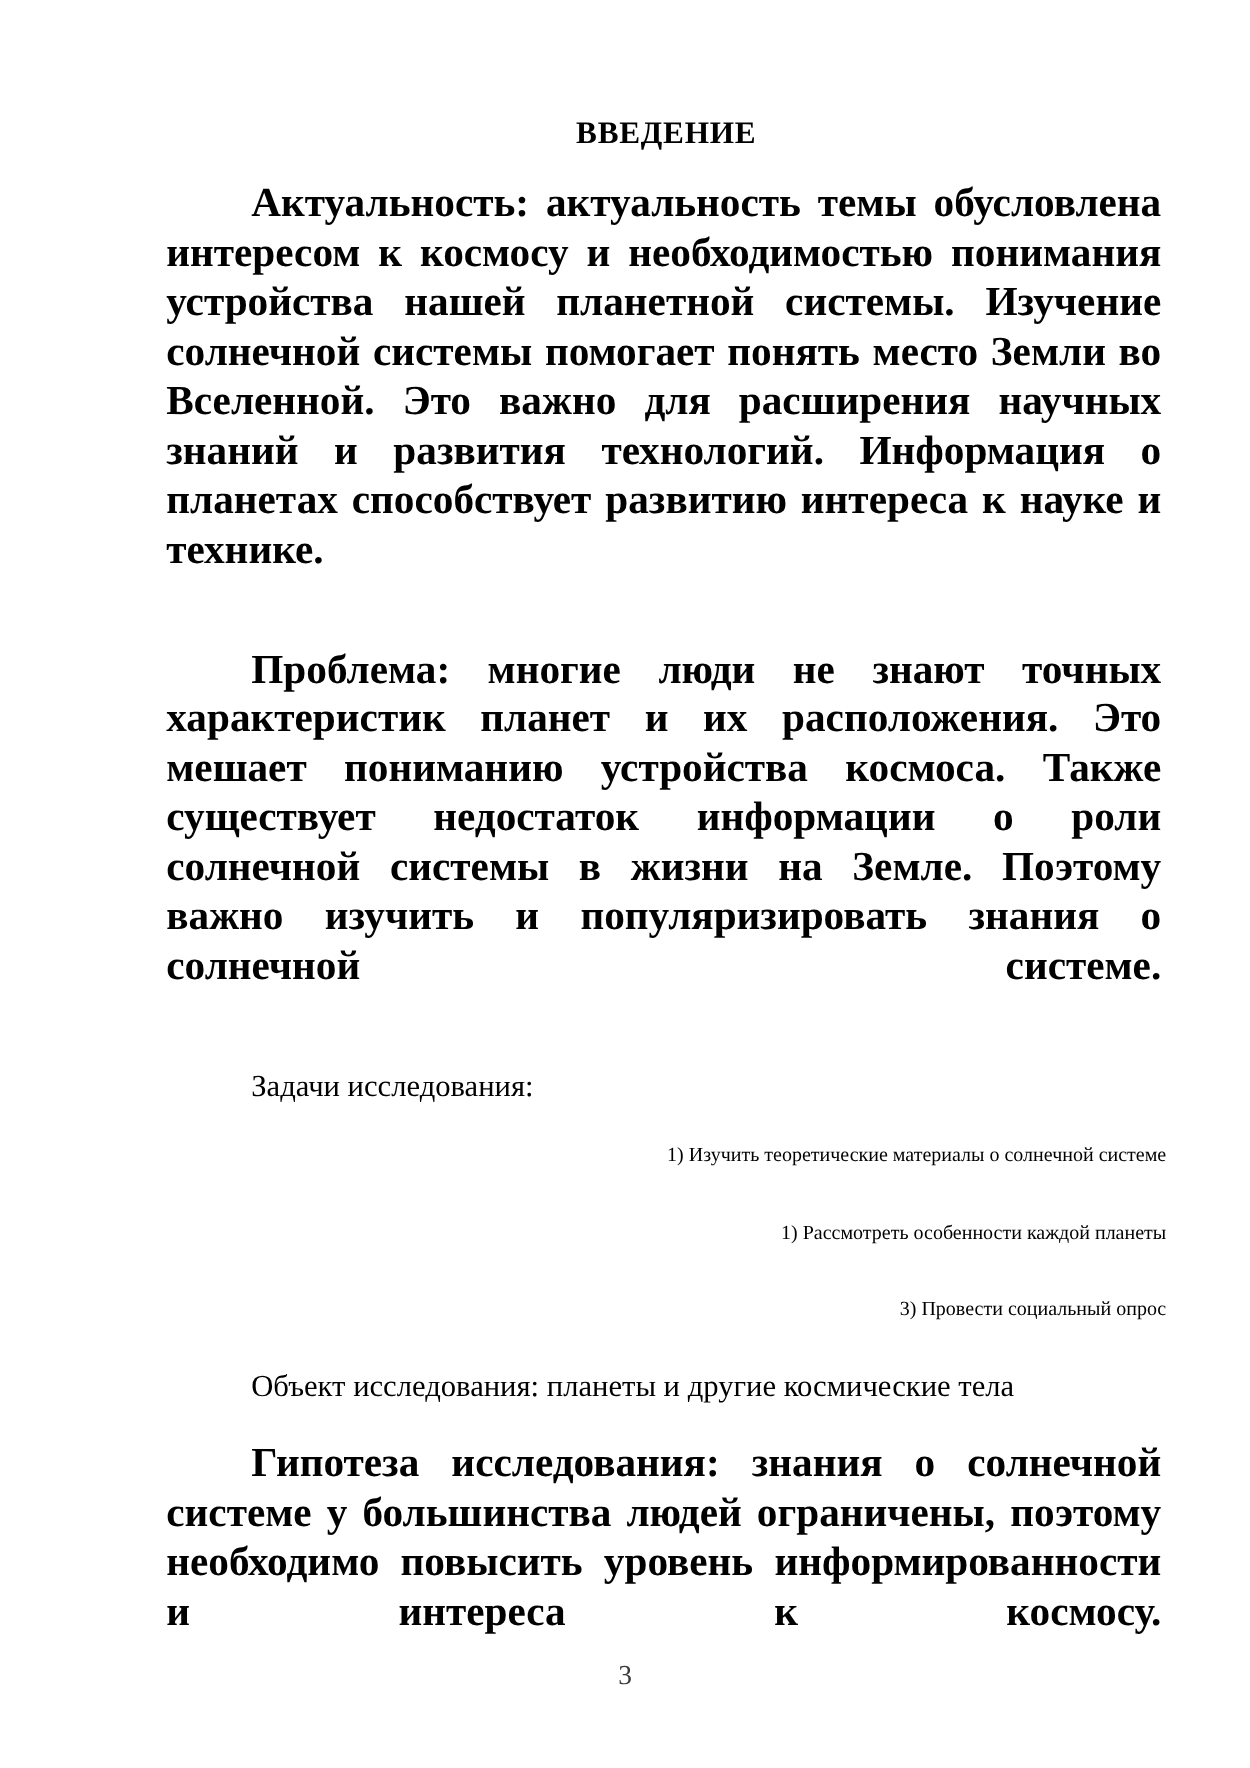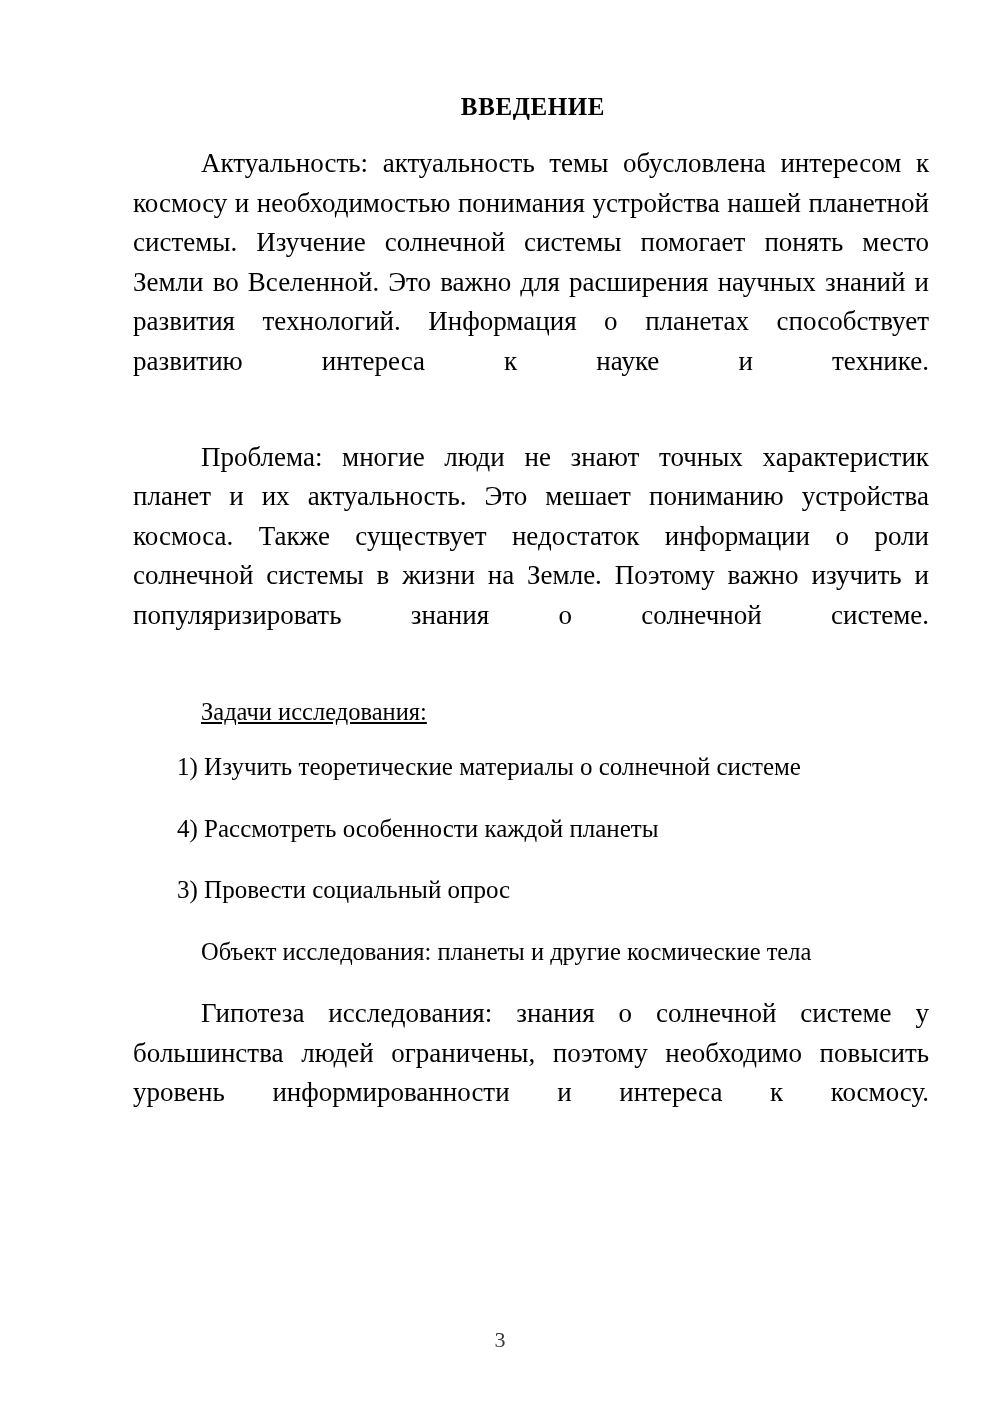--- a/index.html
+++ b/index.html
@@ -27,47 +27,47 @@
   }
   .doc-title {
     font-size: 25px;
     font-weight: bold;
     text-align: center;
     letter-spacing: 0.6px;
     margin: 0 0 22px 0;
     line-height: 1.2;
   }
   .para {
-    font-size: 27px;
+    font-size: 33px;
     line-height: 39.5px;
     text-align: justify;
     text-justify: inter-word;
     text-indent: 68px;
     margin: 0 4px 17px 0;
     hyphens: none;
+    font-weight: bold;
   }
   
   .para::after {
     content: "";
     display: inline-block;
     width: 100%;
   }
 
   .sub-head {
     font-size: 24.5px;
     line-height: 39.5px;
     text-align: left;
     text-indent: 68px;
     margin: 0 0 16px 0;
-    text-decoration: underline;
   }
   .list-item {
-    font-size: 25px;
+    font-size: 16px;
     line-height: 39.5px;
-    text-align: left;
+    text-align: right;
     text-indent: 0;
     padding-left: 44px;
     margin: 0 0 22px 0;
   }
   .single-line {
     font-size: 24.5px;
     line-height: 39.5px;
     text-align: left;
     text-indent: 68px;
     margin: 0 0 23px 0;
@@ -87,27 +87,27 @@
 <body>
 
 <div id="page">
 
   <div id="content">
 
     <h1 class="doc-title">ВВЕДЕНИЕ</h1>
 
     <p class="para">Актуальность: актуальность темы обусловлена интересом к космосу и необходимостью понимания устройства нашей планетной системы. Изучение солнечной системы помогает понять место Земли во Вселенной. Это важно для расширения научных знаний и развития технологий. Информация о планетах способствует развитию интереса к науке и технике.</p>
 
-    <p class="para">Проблема: многие люди не знают точных характеристик планет и их актуальность. Это мешает пониманию устройства космоса. Также существует недостаток информации о роли солнечной системы в жизни на Земле. Поэтому важно изучить и популяризировать знания о солнечной системе.</p>
+    <p class="para">Проблема: многие люди не знают точных характеристик планет и их расположения. Это мешает пониманию устройства космоса. Также существует недостаток информации о роли солнечной системы в жизни на Земле. Поэтому важно изучить и популяризировать знания о солнечной системе.</p>
 
 
     <div class="sub-head">Задачи исследования:</div>
 
     <div class="list-item">1) Изучить теоретические материалы о солнечной системе</div>
-    <div class="list-item">4) Рассмотреть особенности каждой планеты</div>
+    <div class="list-item">1) Рассмотреть особенности каждой планеты</div>
     <div class="list-item">3) Провести социальный опрос</div>
 
     <div class="single-line">Объект исследования: планеты и другие космические тела</div>
 
 
     <p class="para">Гипотеза исследования: знания о солнечной системе у большинства людей ограничены, поэтому необходимо повысить уровень информированности и интереса к космосу.</p>
 
   </div>
 
   <div id="page-number">3</div>

